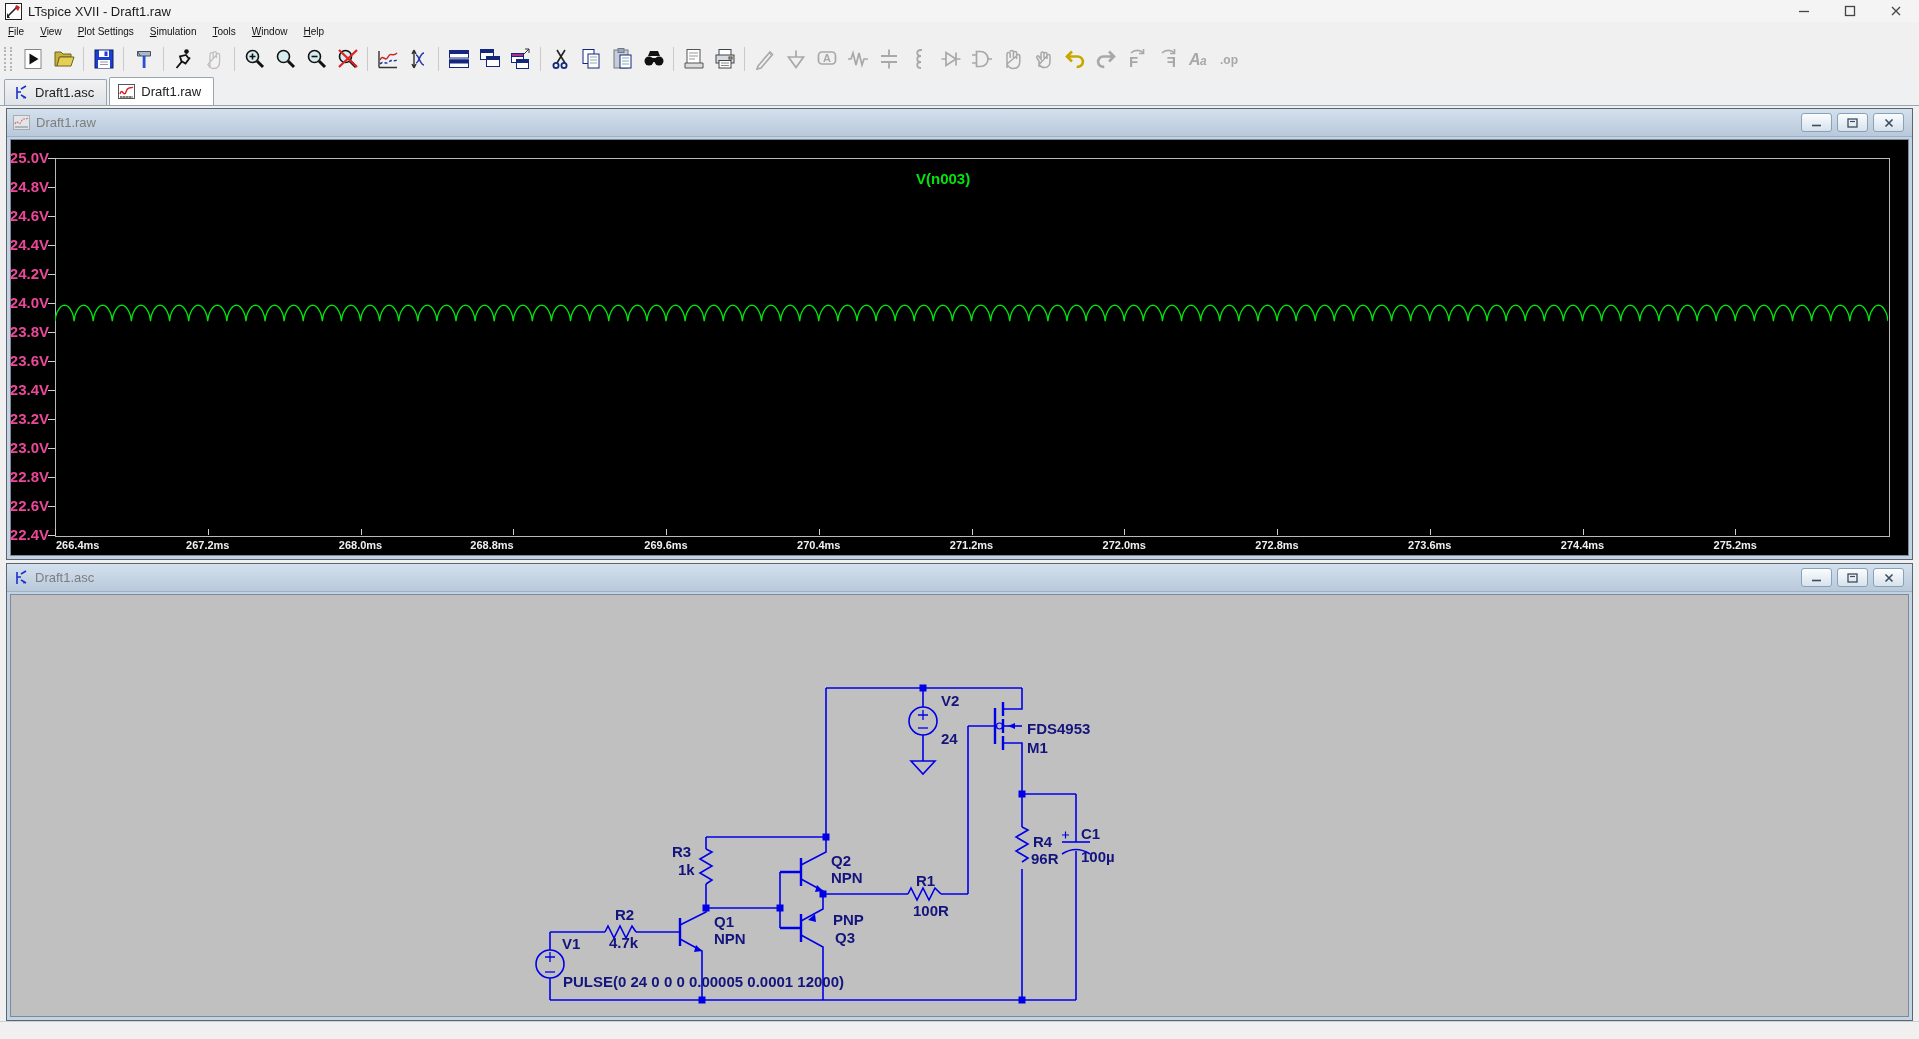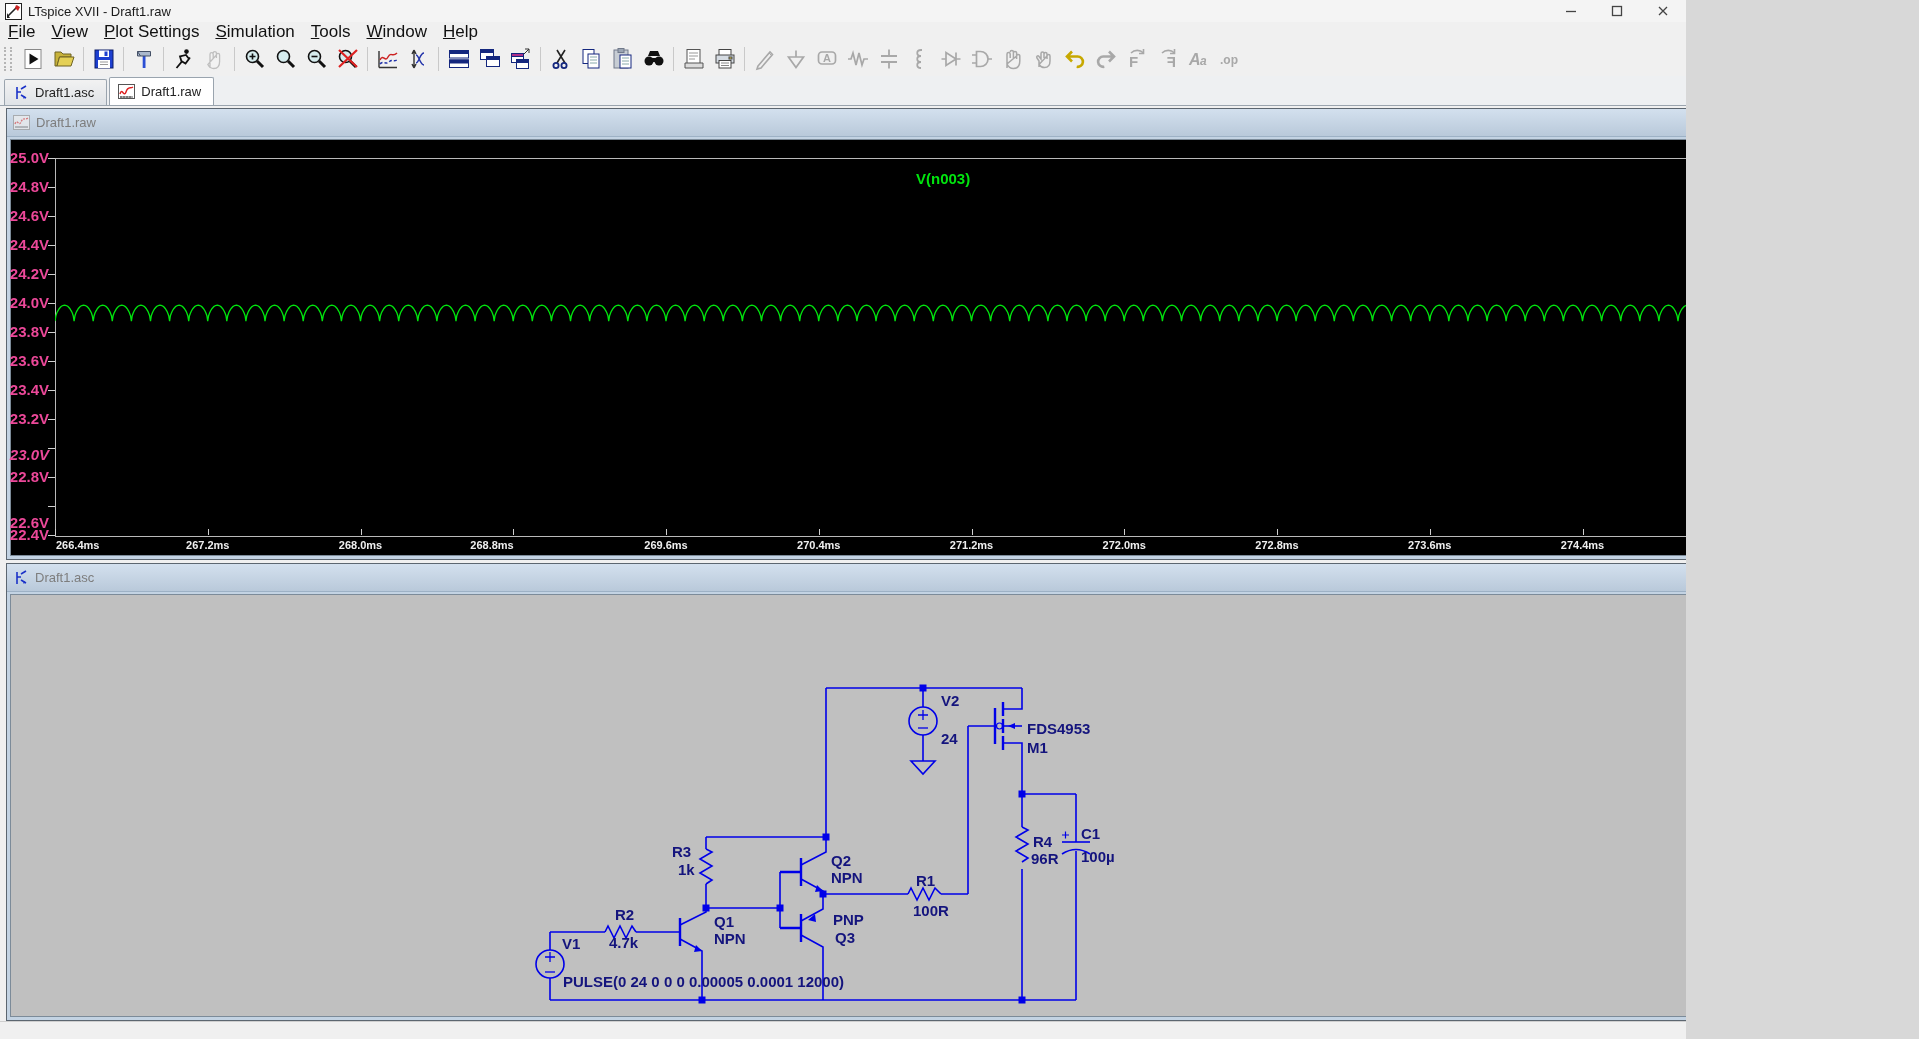--- a/index.html
+++ b/index.html
@@ -1,24 +1,24 @@
 <!DOCTYPE html>
 <html><head>
 <meta charset="utf-8">
 <style>
   html,body{margin:0;padding:0;background:#d8d8d8;}
-  #app{position:relative;width:1686px;height:1039px;background:#f0f0f0;overflow:hidden;
+  #app{position:relative;width:1919px;height:1039px;background:#f0f0f0;overflow:hidden;
        font-family:"Liberation Sans",sans-serif;-webkit-font-smoothing:antialiased;}
   
   #titlebar{position:absolute;left:0;top:0;width:100%;height:22px;background:#f4f4f4;display:flex;align-items:center;}
   #titlebar .ttl{font-size:13px;color:#1a1a1a;margin-left:6px;}
   #winbtns{position:absolute;right:0;top:0;height:22px;display:flex;}
   .wbtn{width:46px;height:22px;display:flex;align-items:center;justify-content:center;}
   #menubar{position:absolute;left:0;top:22px;width:100%;height:20px;background:#f0f0f0;display:flex;align-items:center;border-bottom:1px solid #e4e4e4;}
-  .menuitem{font-size:17px;color:#111;padding:0 8px;height:20px;line-height:20px;}
+  .menuitem{font-size:10px;color:#111;padding:0 8px;height:20px;line-height:20px;}
   .menuitem u{text-decoration:underline;}
   #toolbar{position:absolute;left:0;top:42px;width:100%;height:34px;background:#f0f0f0;display:flex;align-items:center;border-bottom:1px solid #d9d9d9;}
   #toolbar .grip{width:4px;height:24px;border-left:2px dotted #b5b5b5;border-right:2px dotted #b5b5b5;margin:0 5px 0 4px;}
   .tbtn{width:29px;height:29px;display:flex;align-items:center;justify-content:center;border:1px solid transparent;border-radius:2px;}
   .tsep{width:1px;height:24px;background:#c9c9c9;margin:0 4px;}
   
   #tabbar{position:absolute;left:0;top:76px;width:100%;height:30px;background:#eef0f2;border-bottom:1px solid #9aa4ae;display:flex;align-items:flex-end;padding-left:4px;box-sizing:border-box;}
   .tab{display:flex;align-items:center;gap:6px;height:25px;padding:0 12px 0 8px;font-size:13px;color:#222;
        border:1px solid #9aa4ae;border-bottom:none;background:linear-gradient(#f2f2f2,#dfe3e7);margin-right:2px;border-radius:2px 2px 0 0;}
   .tab.active{background:#ffffff;height:27px;}
@@ -412,25 +412,25 @@
           <div class="ylab" style="left: -8px; top: 154px;">24.0V</div>
           <div class="tick" style="left: 37px; top: 163px; width: 7px; height: 1px;"></div>
           <div class="ylab" style="left: -8px; top: 183px;">23.8V</div>
           <div class="tick" style="left: 37px; top: 192px; width: 7px; height: 1px;"></div>
           <div class="ylab" style="left: -8px; top: 212px;">23.6V</div>
           <div class="tick" style="left: 37px; top: 221px; width: 7px; height: 1px;"></div>
           <div class="ylab" style="left: -8px; top: 241px;">23.4V</div>
           <div class="tick" style="left: 37px; top: 250px; width: 7px; height: 1px;"></div>
           <div class="ylab" style="left: -8px; top: 270px;">23.2V</div>
           <div class="tick" style="left: 37px; top: 279px; width: 7px; height: 1px;"></div>
-          <div class="ylab" style="left: -8px; top: 306px; font-style: italic;">23.0V</div>
+          <div class="ylab" style="left: -8px; top: 299px;">23.0V</div>
           <div class="tick" style="left: 37px; top: 308px; width: 7px; height: 1px;"></div>
           <div class="ylab" style="left: -8px; top: 328px;">22.8V</div>
           <div class="tick" style="left: 37px; top: 337px; width: 7px; height: 1px;"></div>
-          <div class="ylab" style="left: -8px; top: 357px; margin-top: 17px;">22.6V</div>
+          <div class="ylab" style="left: -8px; top: 357px;">22.6V</div>
           <div class="tick" style="left: 37px; top: 366px; width: 7px; height: 1px;"></div>
           <div class="ylab" style="left: -8px; top: 386px;">22.4V</div>
           <div class="tick" style="left: 37px; top: 395px; width: 7px; height: 1px;"></div>
         </div>
       <div id="xticks">
           <div class="xlab" style="top: 399px; left: 45px;">266.4ms</div>
           <div class="tick" style="left: 44px; top: 389px; width: 1px; height: 6px;"></div>
           <div class="xlab" style="top: 399px; left: 196.75px; transform: translateX(-50%);">267.2ms</div>
           <div class="tick" style="left: 196.75px; top: 389px; width: 1px; height: 6px;"></div>
           <div class="xlab" style="top: 399px; left: 349.5px; transform: translateX(-50%);">268.0ms</div>

